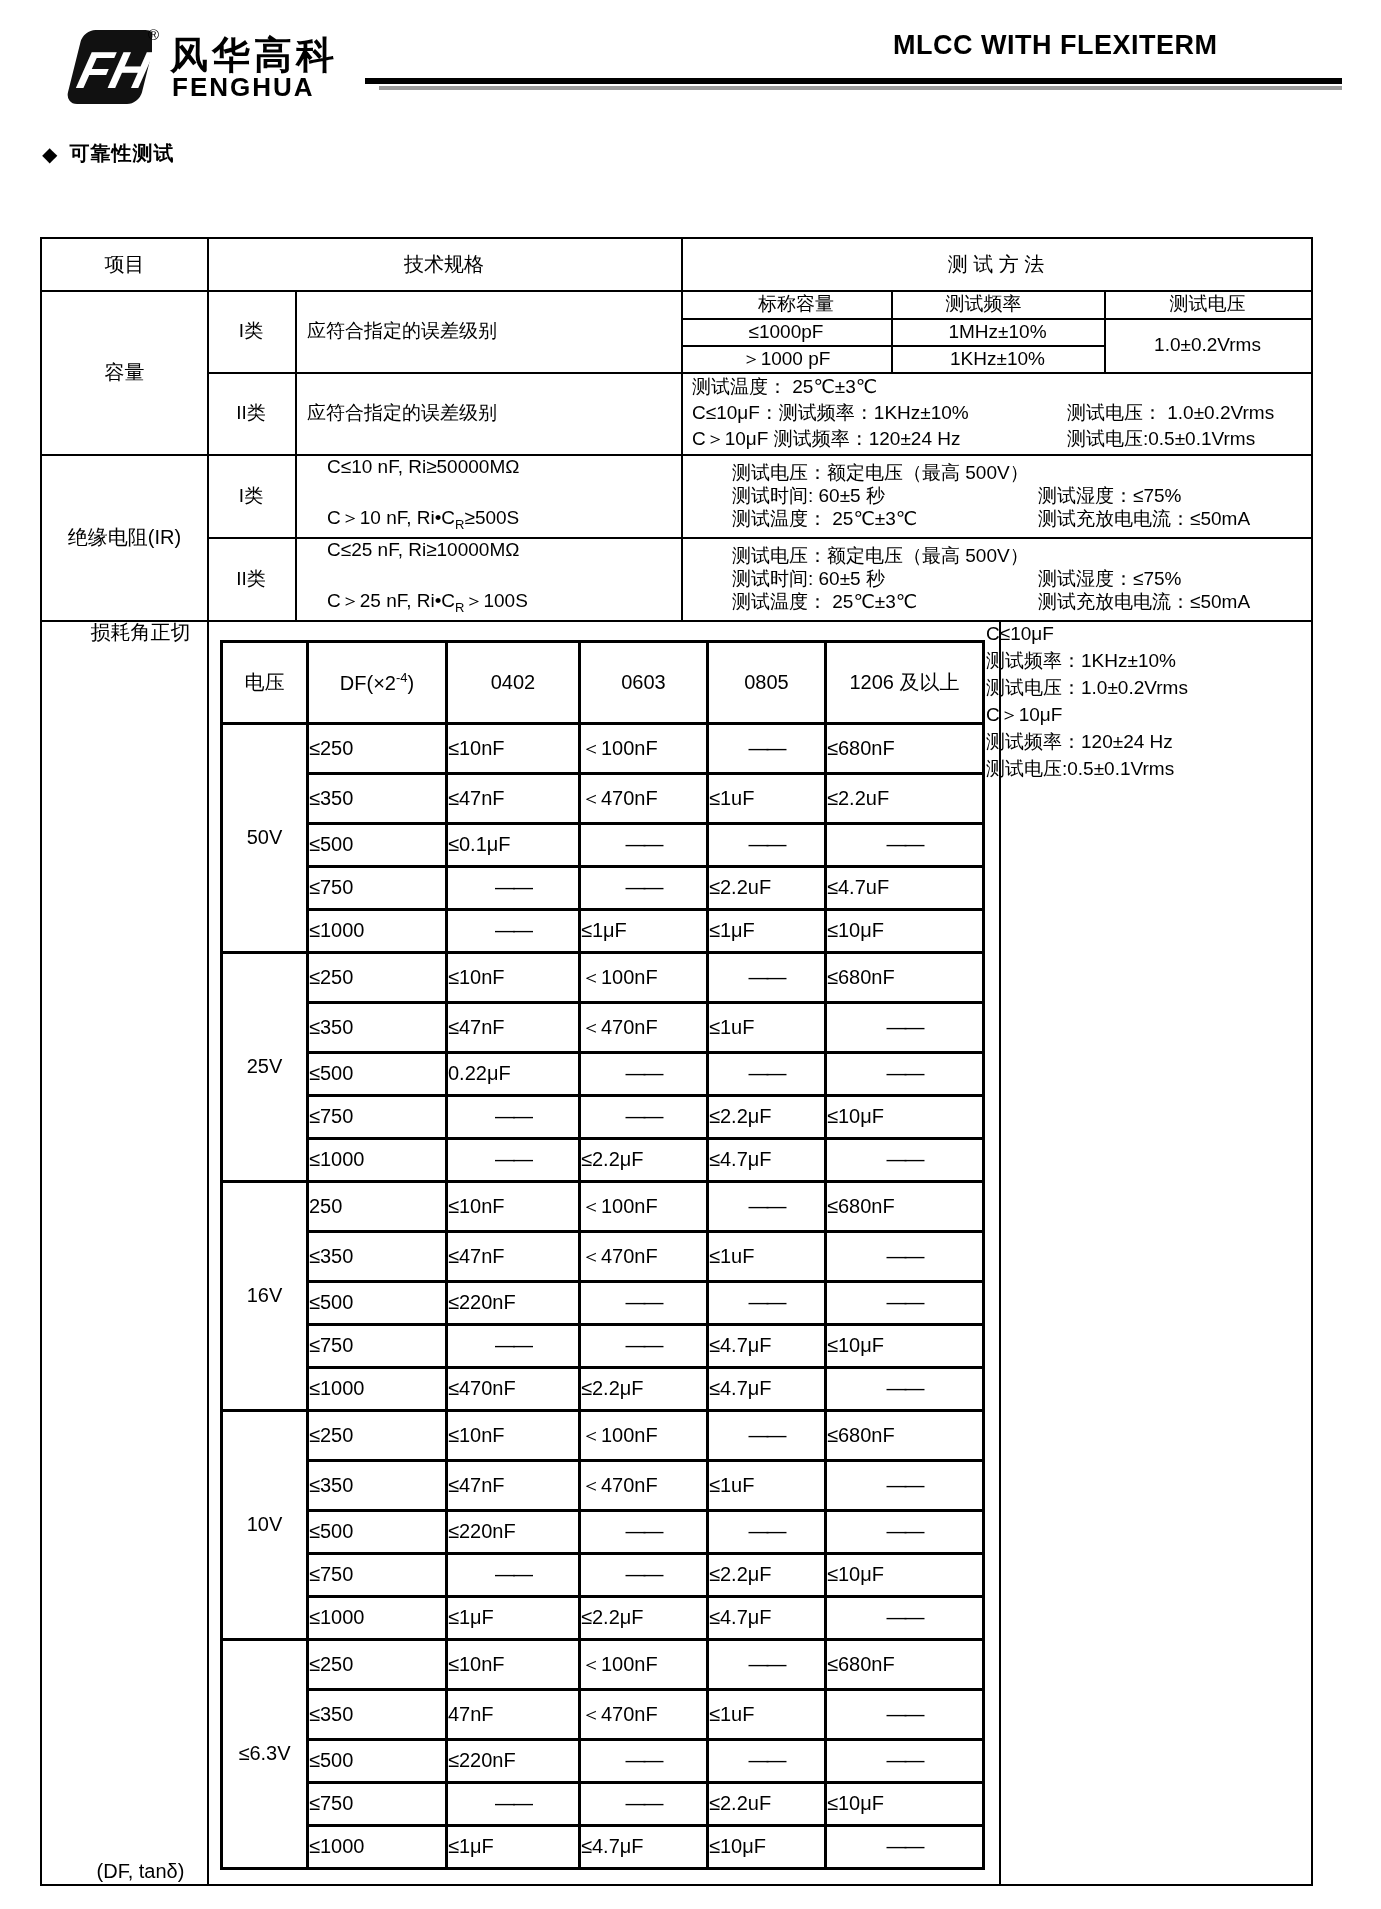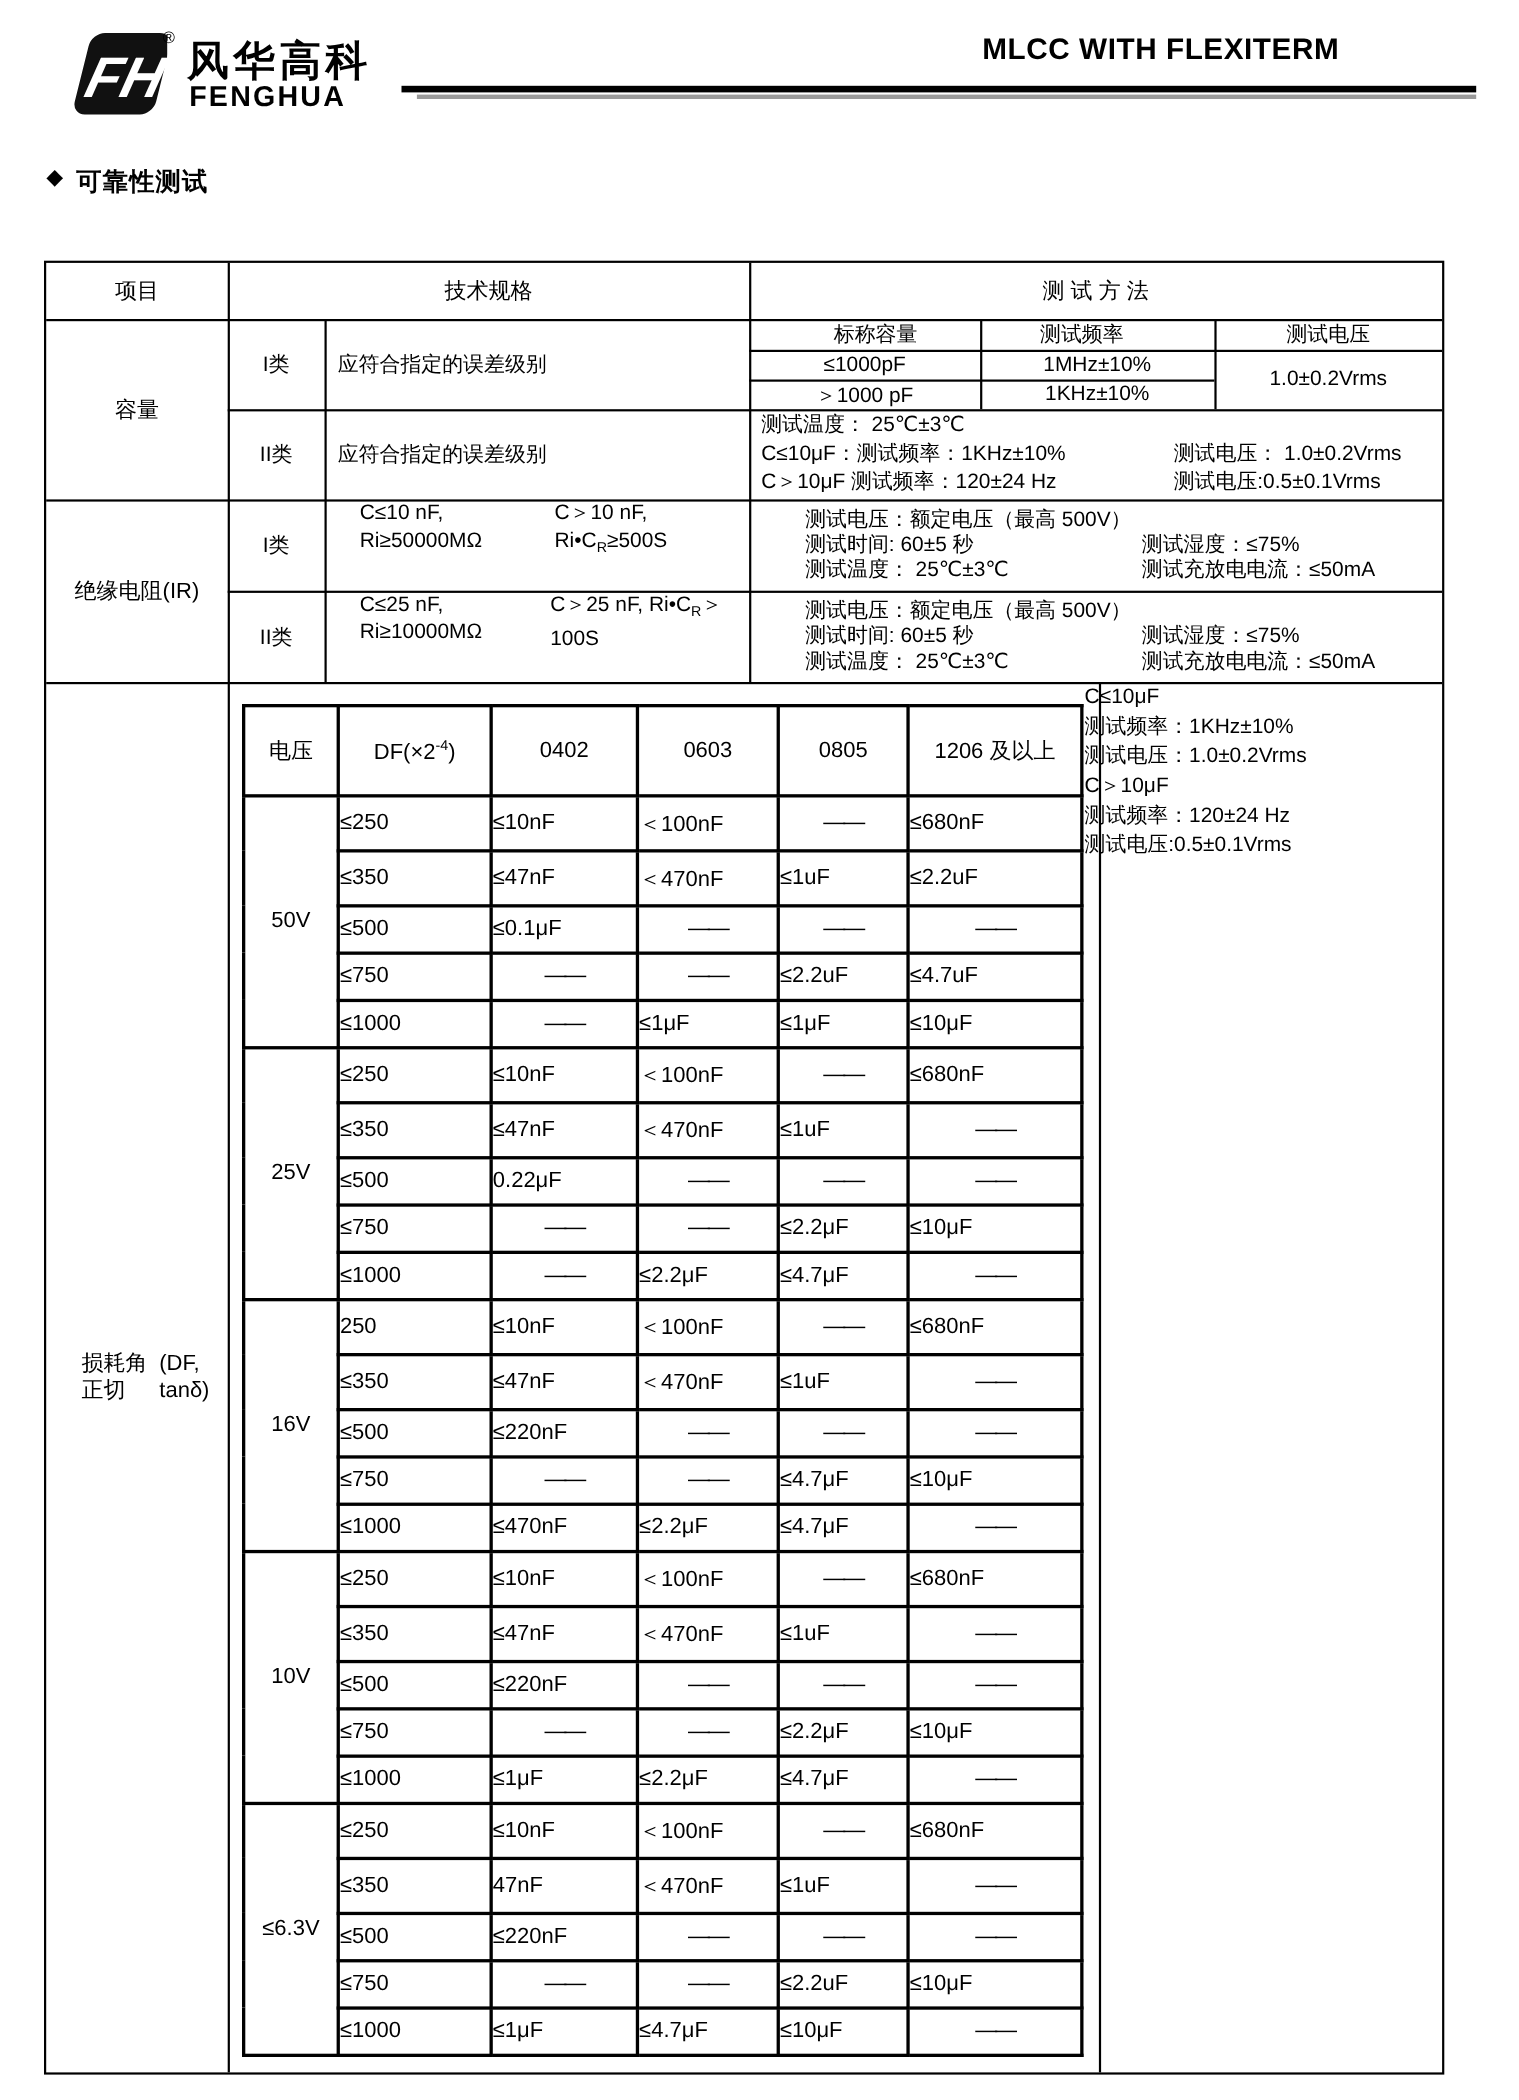--- a/index.html
+++ b/index.html
@@ -11,31 +11,31 @@
   .reg-mark { position:absolute; left:148px; top:26px; font-size:15px; }
   .brand-cn { position:absolute; left:170px; top:30px; font-size:38px; font-weight:bold; letter-spacing:4px; }
   .brand-en { position:absolute; left:172px; top:72px; font-size:26px; font-weight:bold; letter-spacing:2px; }
   .doc-title { position:absolute; left:893px; top:30px; width:420px; font-size:27px; font-weight:bold; letter-spacing:0.5px; }
   .rule-black { position:absolute; left:365px; top:78px; width:977px; height:6px; background:#000; }
   .rule-gray  { position:absolute; left:379px; top:86px; width:963px; height:4px; background:#9a9a9a; }
 
   
   .sec-head { position:absolute; left:42px; top:140px; display:flex; align-items:center; }
   .sec-bullet { font-size:20px; margin-right:12px; }
-  .sec-title { font-size:23px; font-weight:bold; letter-spacing:1px;margin-top:10px; }
+  .sec-title { font-size:20px; font-weight:bold; letter-spacing:1px; }
 
   
   .outer { position:absolute; left:40px; top:237px; width:1273px; height:1649px; border:2px solid #000; box-sizing:border-box; }
   .vl { position:absolute; width:2px; background:#000; }
   .hl { position:absolute; height:2px; background:#000; }
   .cell { position:absolute; display:flex; align-items:center; font-size:19px; box-sizing:border-box; }
   .center { justify-content:center; text-align:center; }
   .padl { padding-left:12px; }
   .f20 { font-size:20px; }
-  .two-line { flex-direction:row; justify-content:space-between; line-height:25px;padding-left:32px; }
+  .two-line { flex-direction:column; justify-content:space-between; line-height:25px;padding-left:32px; }
   .mlines { width:100%; padding-left:11px; }
   .m-line { position:relative; white-space:nowrap; }
   .cap-lines { line-height:26px; }
   .ir-lines { line-height:23px;margin-left:40px; }
   .mr { position:absolute; top:0; }
   .cap-r { left:375px; }
   .ir-r { left:306px; }
   .subsc { font-size:13px; vertical-align:sub; }
 
   

